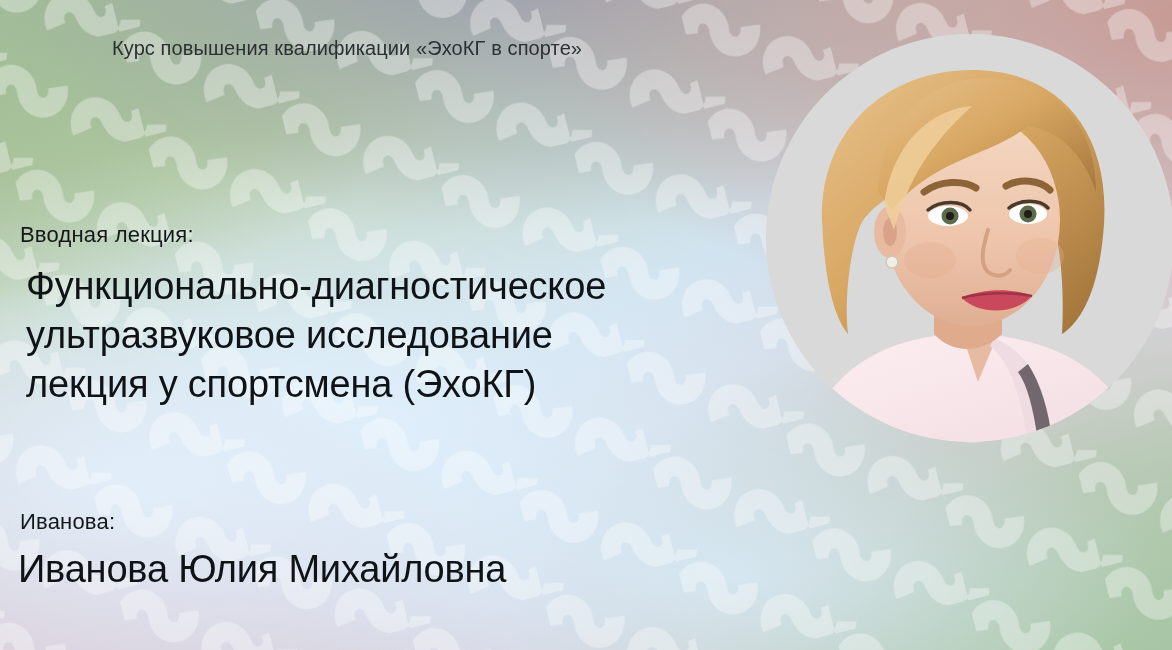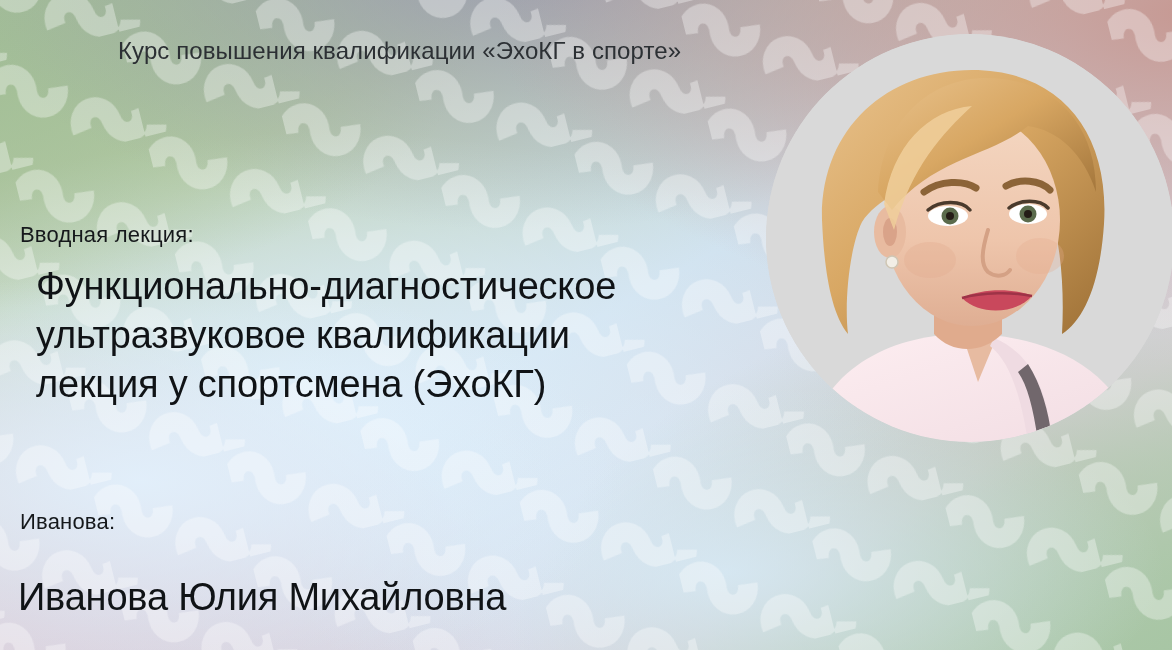--- a/index.html
+++ b/index.html
@@ -40,22 +40,22 @@
 
   
   .logo{
     position:absolute; left:26px; top:26px; width:104px; height:108px;
     color:#ffffff;
   }
   .logo svg{display:block;width:104px;height:108px;}
 
   
   .course-line{
-    position:absolute; left:118px; top:37px;
-    font-size:24px; font-weight:400; color:#2c3034;
+    position:absolute; left:112px; top:37px;
+    font-size:20px; font-weight:400; color:#2c3034;
     letter-spacing:.1px; white-space:nowrap;
   }
 
   
   .portrait{
     position:absolute; left:766px; top:34px;
     width:408px; height:408px;
     border-radius:50%;
     background:#d9d9d9;
     overflow:hidden;
@@ -65,30 +65,30 @@
 
   
   .eyebrow{
     position:absolute; left:20px; font-size:22px; font-weight:400;
     color:#15181b; letter-spacing:.2px;
   }
   .eyebrow.intro{ top:222px; }
   .eyebrow.lector{ top:509px; }
 
   .headline{
-    position:absolute; left:36px; top:262px; width:780px;
+    position:absolute; left:26px; top:262px; width:780px;
     font-size:38px; line-height:49px; font-weight:400;
     color:#101316; letter-spacing:-.2px;
   }
   .headline .ln{display:block;white-space:nowrap;}
 
   .speaker{
     position:absolute; left:18px; top:548px;
     font-size:38px; font-weight:400; color:#101316;
-    letter-spacing:-.2px; white-space:nowrap;margin-top:28px;
+    letter-spacing:-.2px; white-space:nowrap;
   }
 </style>
 </head>
 <body>
 
 <div class="slide">
 
   <div class="bg-base"></div>
   <div class="bg-wash"></div>
 
@@ -179,20 +179,20 @@
           <ellipse cx="274" cy="222" rx="24" ry="18" fill="#e3ab8e" opacity=".3"></ellipse>
         </g>
       </svg>
     </div>
   </div>
 
   <div class="eyebrow intro">Вводная лекция:</div>
 
   <div class="headline">
     <span class="ln">Функционально-диагностическое</span>
-    <span class="ln">ультразвуковое квалификации</span>
+    <span class="ln">ультразвуковое исследование</span>
     <span class="ln">лекция у спортсмена (ЭхоКГ)</span>
   </div>
 
   <div class="eyebrow lector">Иванова:</div>
   <div class="speaker">Иванова Юлия Михайловна</div>
 
 </div>
 
 </body></html>

